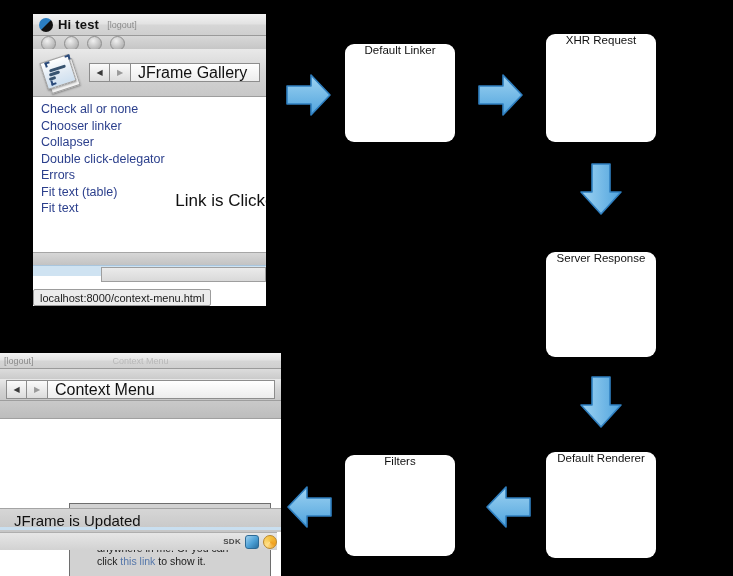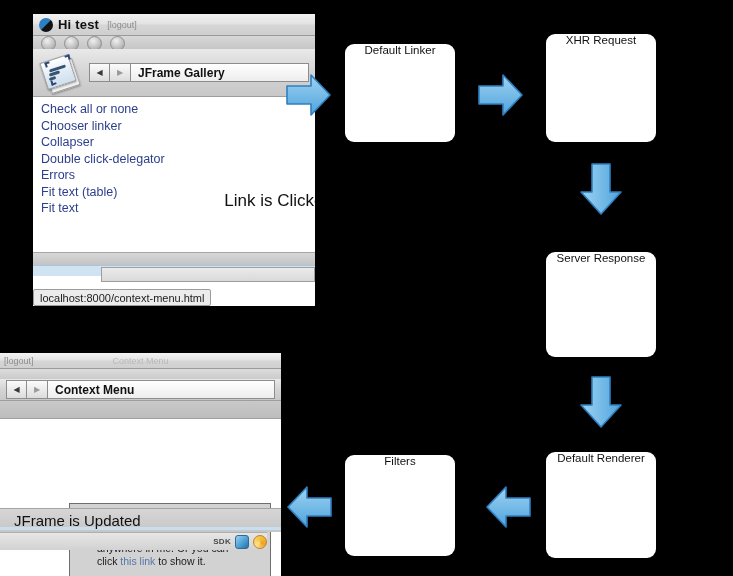--- a/index.html
+++ b/index.html
@@ -157,25 +157,24 @@
   .nav-btn.fwd { border-left: none; color: #9a9a9a; }
   .nav-title {
     flex: 1 1 auto;
     height: 19px;
     background: linear-gradient(to bottom, #ffffff, #ededed);
     border: 1px solid #8d8d8d;
     border-left: none;
     display: flex;
     align-items: center;
     padding-left: 7px;
-    font-size: 12px;
+    font-size: 16px;
     color: #111111;
     white-space: nowrap;
     overflow: hidden;
-    font-weight: bold;
   }
 
   
   .page-body {
     background: #ffffff;
     position: relative;
     padding: 4px 0 0 8px;
   }
   .link-list a {
     display: block;
@@ -271,21 +270,21 @@
   }
   .caption-text {
     position: relative;
     font-size: 15px;
     color: #111111;
     padding-left: 14px;
     z-index: 2;
   }
   .sdk-bar {
     position: absolute;
-    left: 0; right: 14px; bottom: 0;
+    left: 0; right: 4px; bottom: 0;
     height: 18px;
     background: linear-gradient(to bottom, #e6e6e6, #d2d2d2);
     border-top: 1px solid #aeaeae;
     display: flex;
     align-items: center;
     justify-content: flex-end;
     gap: 4px;
   }
   .sdk-label {
     font-size: 8px;
@@ -320,21 +319,21 @@
     text-align: center;
   }
 
   .arrow { position: absolute; }
 </style>
 </head>
 <body>
 
 <div id="stage">
 
-  <div class="browser-window" style="left:33px; top:14px; width:282px; height:292px;">
+  <div class="browser-window" style="left:33px; top:14px; width:233px; height:292px;">
 
     <div class="win-titlebar">
       <span class="site-logo"></span>
       <span class="site-greeting">Hi test</span>
       <span class="logout-link">[logout]</span>
     </div>
 
     <div class="circle-row">
       <span class="circle-btn"></span>
       <span class="circle-btn"></span>

